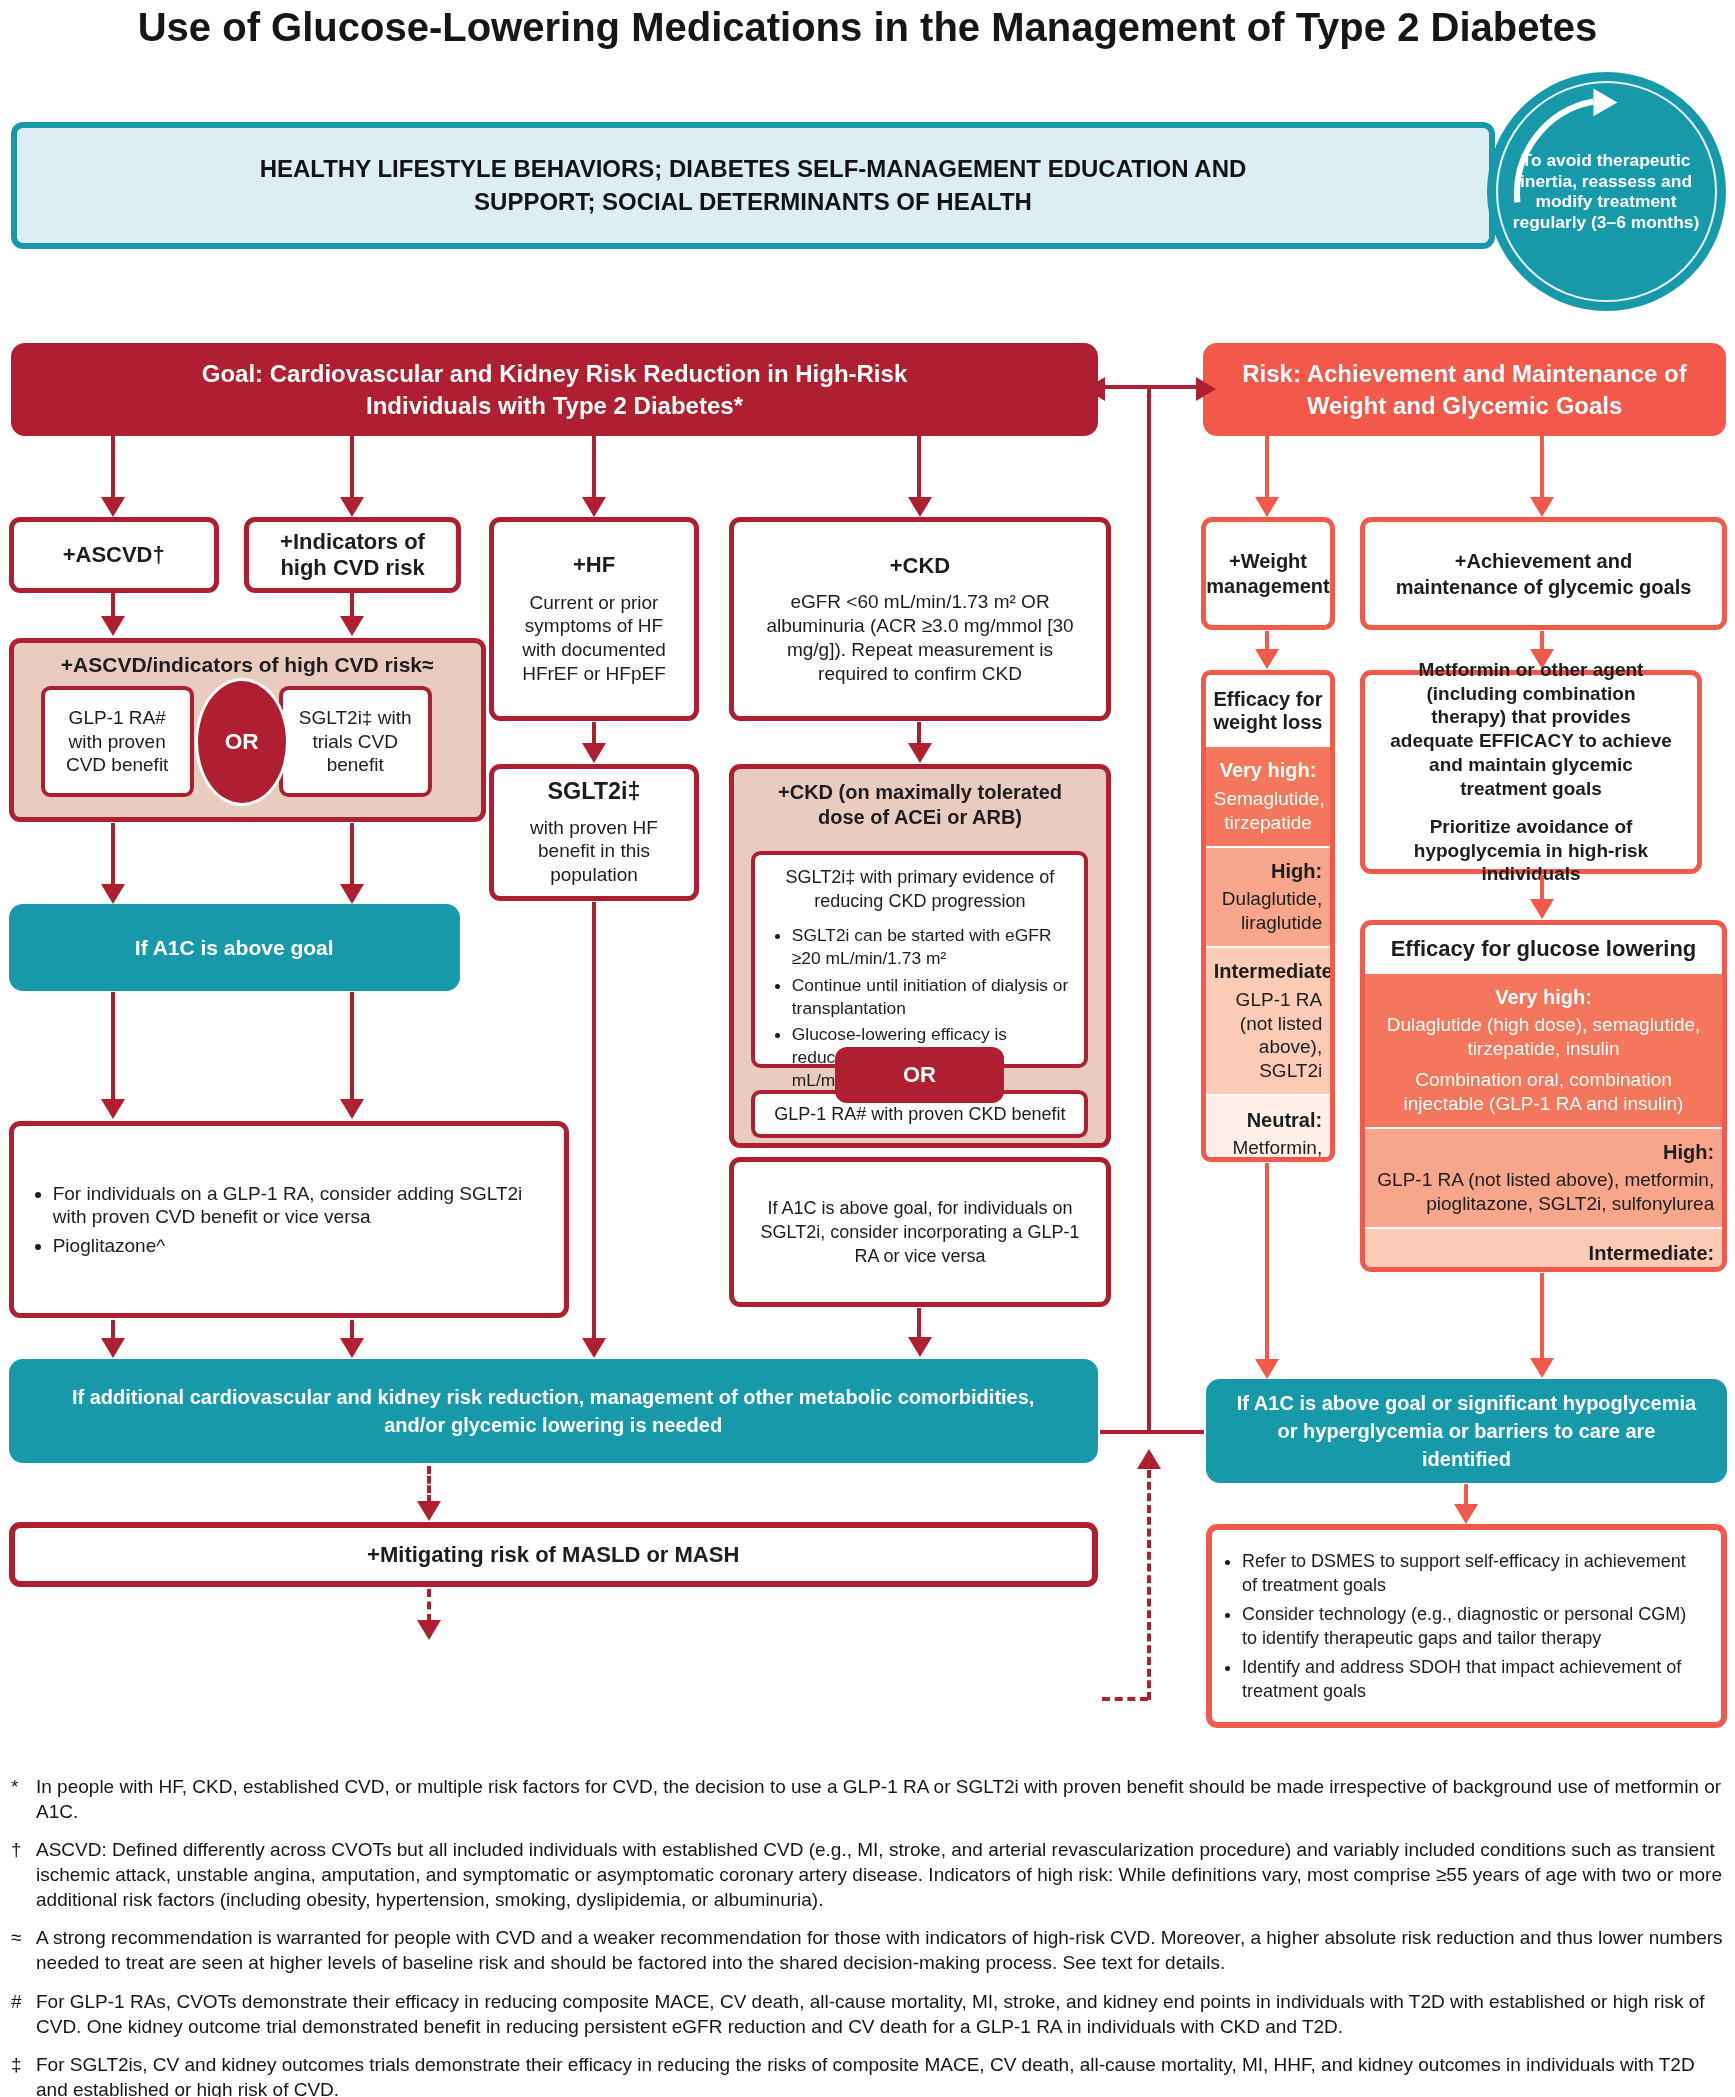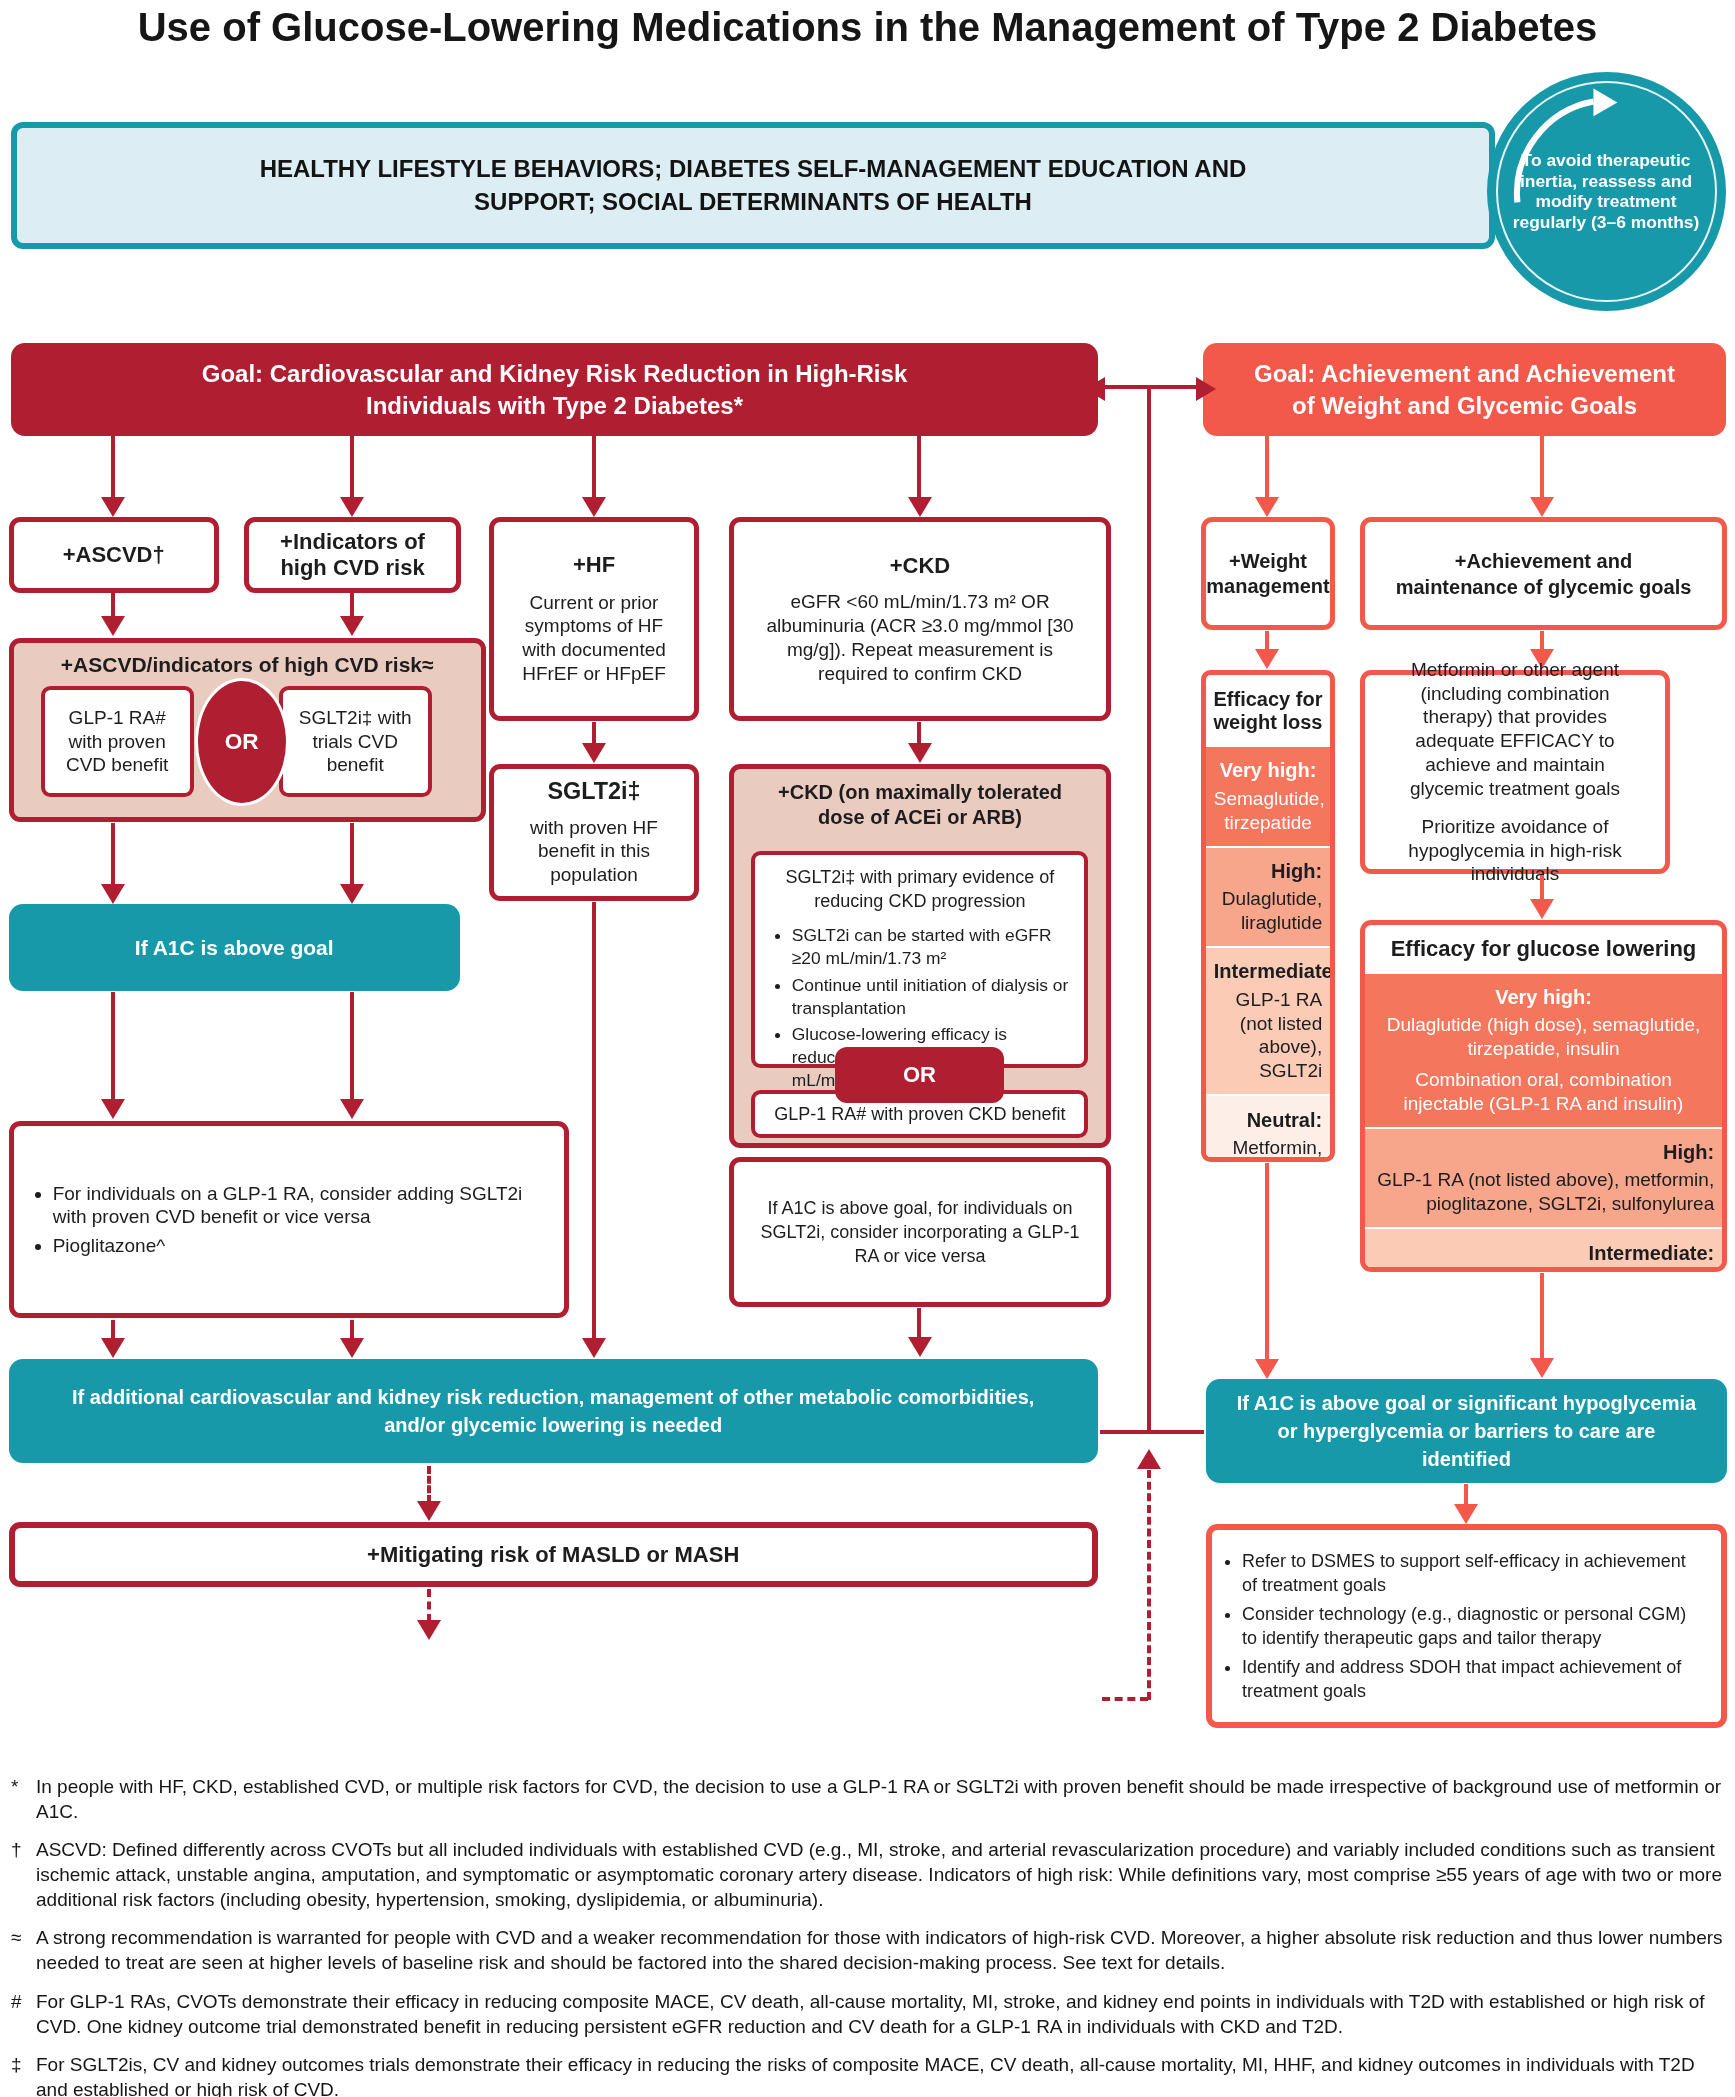--- a/index.html
+++ b/index.html
@@ -47,21 +47,21 @@
   <div class="abs" style="left:1487px;top:72px;width:239px;height:239px;border-radius:50%;background:#1899AA;">
     <div class="abs" style="left:8.7px;top:8.7px;right:8.7px;bottom:8.7px;border:2.6px solid rgba(255,255,255,.9);border-radius:50%;"></div>
     <svg class="abs" style="left:0;top:0;" width="239" height="239" viewBox="0 0 550 550">
       <path d="M 70 300 A 215 215 0 0 1 245 68" fill="none" stroke="#fff" stroke-width="14"></path>
       <polygon points="245,38 300,70 245,102" fill="#fff"></polygon>
     </svg>
     <div class="abs ctr" style="left:25px;top:17.4px;width:188px;height:204px;color:#fff;font-size:17.4px;font-weight:bold;line-height:1.2;">To avoid therapeutic inertia, reassess and modify treatment regularly (3–6 months)</div>
   </div>
 
   <div class="redhdr ctr" style="left:11px;top:343px;width:1087px;height:93px;font-size:24px;line-height:1.3;padding:0 143px;">Goal: Cardiovascular and Kidney Risk Reduction in High-Risk Individuals with Type 2 Diabetes*</div>
-  <div class="orghdr ctr" style="left:1203px;top:343px;width:523px;height:93px;font-size:24px;line-height:1.3;padding:0 39px;">Goal: Achievement and Achievement of Weight and Glycemic Goals</div>
+  <div class="orghdr ctr" style="left:1203px;top:343px;width:523px;height:93px;font-size:24px;line-height:1.3;padding:0 39px;">Risk: Achievement and Maintenance of Weight and Glycemic Goals</div>
 
   <div class="hleft" style="left:1085px;top:377px;"></div>
   <div class="hl" style="left:1104px;top:385px;width:92px;"></div>
   <div class="hright" style="left:1196px;top:377px;"></div>
   <div class="vl" style="left:1147px;top:389px;height:1043px;"></div>
   <div class="hl" style="left:1100px;top:1430px;width:104px;"></div>
 
   <div class="vl" style="left:111px;top:436px;height:63px;"></div>
     <div class="hd" style="left:101px;top:497px;"></div>
   <div class="vl" style="left:350px;top:436px;height:63px;"></div>
@@ -187,21 +187,21 @@
     <div class="sec gap" style="background:#FBCBB6;">
       <div class="lb t46">Intermediate:</div>
       <div class="t44">GLP-1 RA (not listed above), SGLT2i</div>
     </div>
     <div class="sec gap" style="background:#FDEFE8;">
       <div class="lb t46">Neutral:</div>
       <div class="t44">Metformin, DPP-4i</div>
     </div>
   </div>
 
-  <div class="box orange ctr" style="left:1360px;top:670px;width:310px;height:204px;gap:14.7px;padding:15px 24px;">
+  <div class="box orange ctr" style="left:1360px;top:670px;width:342px;height:204px;gap:14.7px;padding:15px 24px;font-weight:bold;">
     <div class="t44">Metformin or other agent (including combination therapy) that provides adequate EFFICACY to achieve and maintain glycemic treatment goals</div>
     <div class="t44">Prioritize avoidance of hypoglycemia in high-risk individuals</div>
   </div>
   <div class="vl o" style="left:1540px;top:875px;height:26px;"></div>
     <div class="hd o" style="left:1530px;top:899px;"></div>
 
   <div class="box orange" style="left:1360px;top:920px;width:367px;height:352px;padding:0;overflow:hidden;border-radius:11.3px;">
     <div class="sec" style="padding:11.3px 4.3px;font-size:22px;font-weight:bold;">Efficacy for glucose lowering</div>
     <div class="sec" style="background:#F4765C;color:#fff;">
       <div class="lb t46">Very high:</div>

